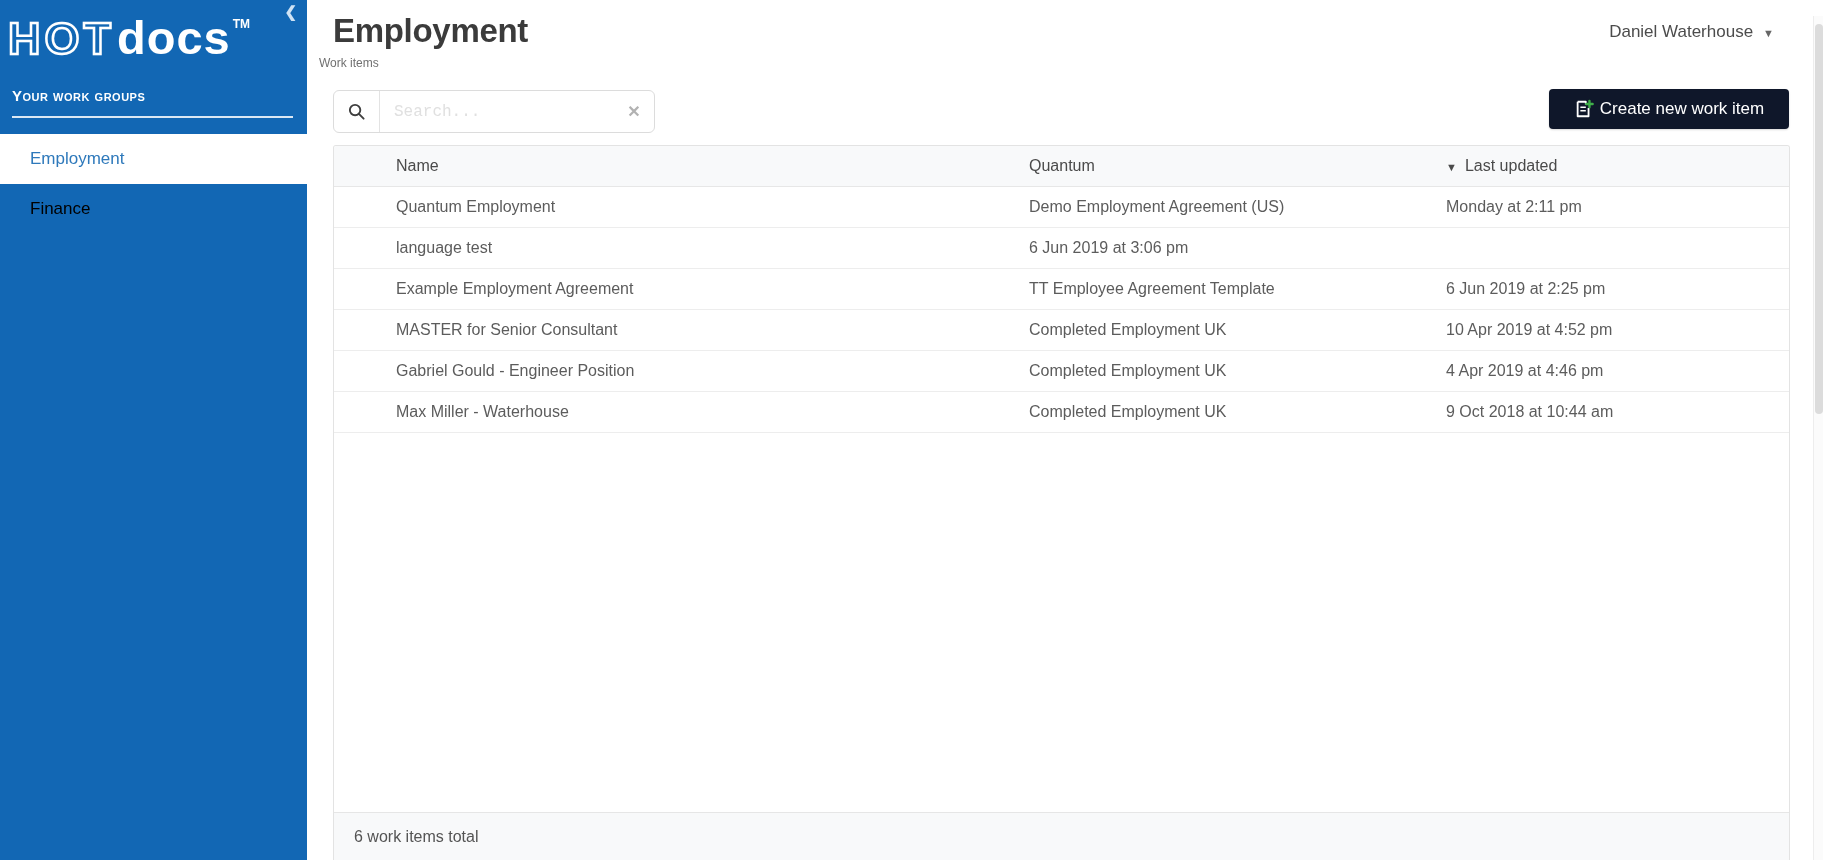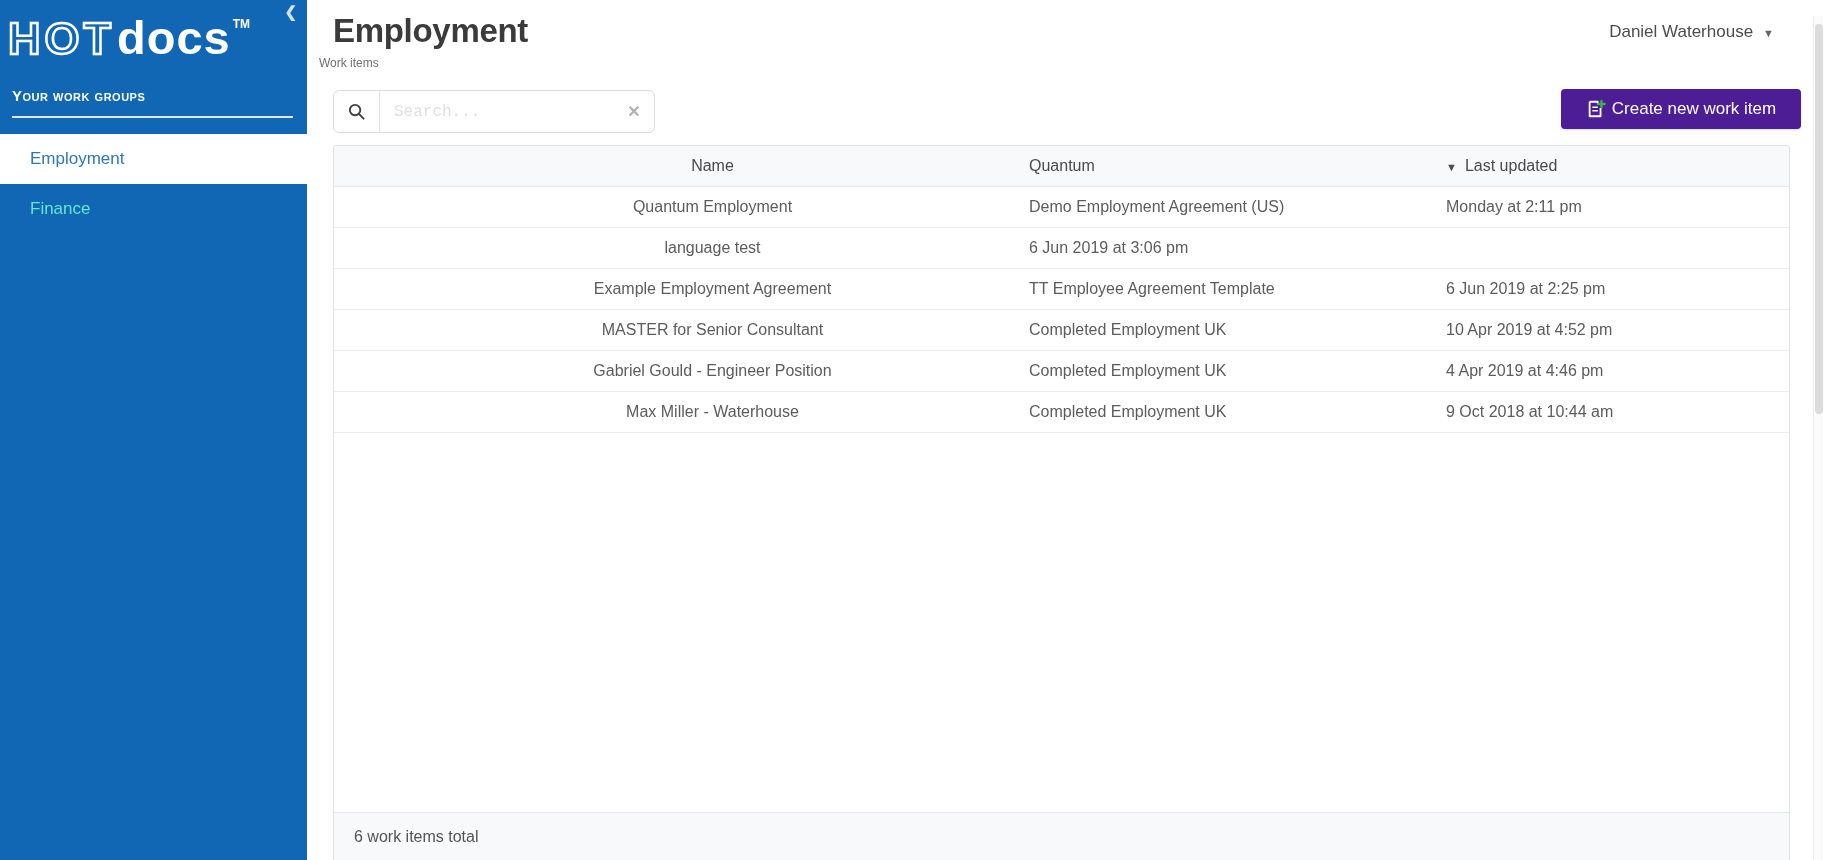--- a/index.html
+++ b/index.html
@@ -47,21 +47,21 @@
     font-size: 15px; font-weight: 700;
     font-variant: small-caps;
     letter-spacing: 0.5px;
   }
   .nav-items { margin-top: 16px; }
   .nav-item {
     height: 50px;
     display: flex; align-items: center;
     padding-left: 30px;
     font-size: 17px;
-    color: #5eead4;
+    color: #000000;
     cursor: pointer;
   }
   .nav-item.selected {
     background: #ffffff;
     color: #2e79bb;
   }
 
   
   .main {
     position: absolute; left: 307px; top: 0;
@@ -108,23 +108,23 @@
     font-family: Liberation Mono, monospace;
     min-width: 0;
   }
   .search-input::placeholder { color: #e0e0e0; }
   .search-clear {
     width: 40px; text-align: center;
     color: #b2b2b2; font-size: 16px; font-weight: bold;
     cursor: pointer; flex: 0 0 auto;
   }
   .create-btn {
-    position: absolute; top: 89px; right: 23px;
+    position: absolute; top: 89px; right: 35px;
     width: 240px; height: 40px;
-    background: #4c1d95;
+    background: #0f172a;
     border: none; border-radius: 4px;
     color: #ffffff; font-size: 17px;
     font-family: "Liberation Sans", sans-serif;
     display: flex; align-items: center; justify-content: center;
     gap: 6px;
     cursor: pointer;
     box-shadow: 0 1px 2px rgba(0,0,0,0.15);
   }
 
   
@@ -146,21 +146,21 @@
   .thead {
     background: #f8f9fa;
     border-bottom: 1px solid #e7e7e7;
     color: #4a4a4a; font-size: 16px;
   }
   .tbody-row {
     border-bottom: 1px solid #ededed;
     color: #5c5c5c; font-size: 16px;
     cursor: pointer; background: #ffffff;
   }
-  .cell-name { padding-left: 62px; text-align: center; }
+  .cell-name { padding-left: 62px; }
   .cell-updated { display: flex; align-items: center; }
   .sort-caret { font-size: 11px; color: #4a4a4a; margin-right: 8px; padding-top: 1px; cursor: pointer; }
   .card-filler { flex: 1 1 auto; }
   .card-footer {
     flex: 0 0 48px;
     background: #f8f9fa;
     border-top: 1px solid #e6e6e6;
     display: flex; align-items: center;
     padding-left: 20px;
     font-size: 16px; color: #545454;

